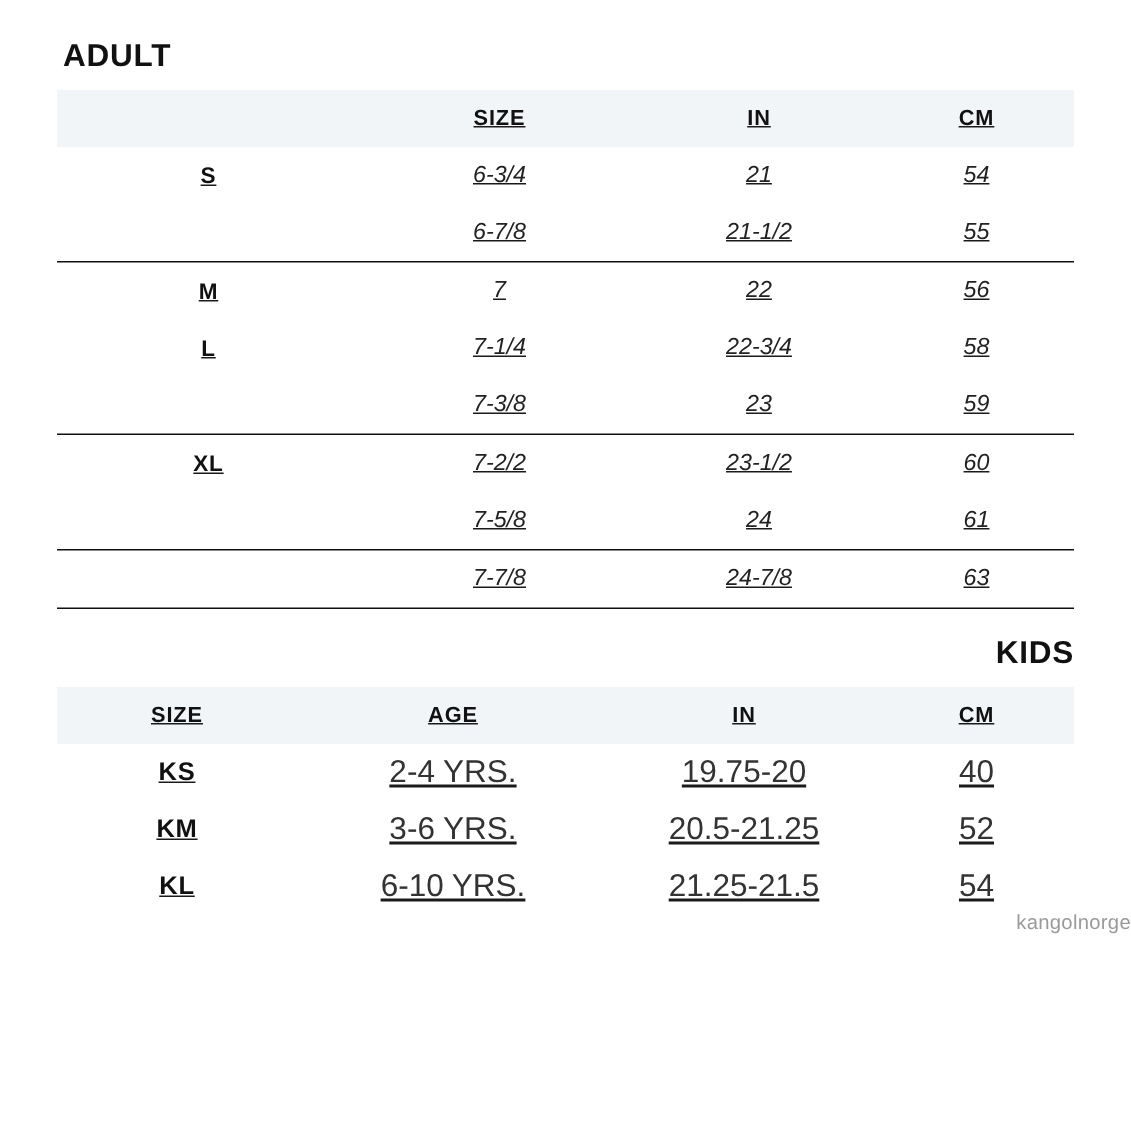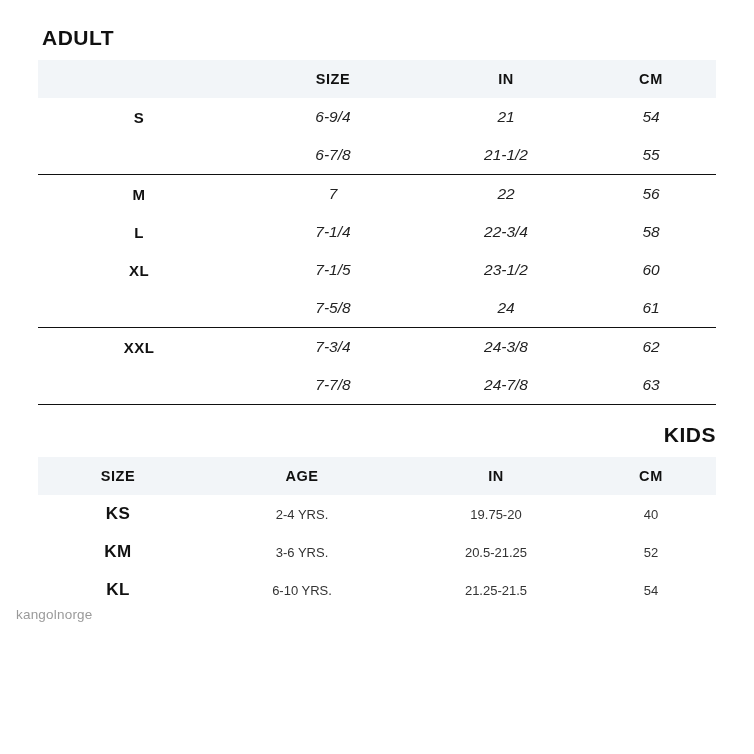--- a/index.html
+++ b/index.html
@@ -29,20 +29,21 @@
     margin: 0 0 10px 4px;
   }
   .section-title.kids {
     margin-top: 18px;
     text-align: right;
   }
   table {
     border-collapse: collapse;
     width: 678px;
     table-layout: fixed;
+    text-decoration: underline;
   }
   .adult-table col.c0 { width: 202px; }
   .adult-table col.c1 { width: 186px; }
   .adult-table col.c2 { width: 160px; }
   .adult-table col.c3 { width: 130px; }
 
   .kids-table col.c0 { width: 160px; }
   .kids-table col.c1 { width: 208px; }
   .kids-table col.c2 { width: 180px; }
   .kids-table col.c3 { width: 130px; }
@@ -72,34 +73,34 @@
     font-style: normal;
     font-size: 15px;
     letter-spacing: 0.5px;
     color: #111111;
   }
   tbody tr.grp-end td {
     border-bottom: 1.6px solid #111111;
   }
   .kids-table tbody td {
     font-style: normal;
-    font-size: 13px;
+    font-size: 21px;
     color: #333333;
   }
   .kids-table tbody td.label {
     font-weight: bold;
     color: #111111;
     font-size: 17px;
   }
   .footer-brand {
     position: absolute;
     left: 16px;
     right: 0;
     bottom: 6px;
-    text-align: left;
+    text-align: right;
     font-size: 13.5px;
     color: #9a9a9a;
     letter-spacing: 0.2px;
   }
 </style>
 </head>
 <body>
 
 <div class="page">
 
@@ -116,21 +117,21 @@
       <tr>
         <th></th>
         <th>SIZE</th>
         <th>IN</th>
         <th>CM</th>
       </tr>
     </thead>
     <tbody>
       <tr>
         <td class="label">S</td>
-        <td>6-9/4</td>
+        <td>6-3/4</td>
         <td>21</td>
         <td>54</td>
       </tr>
       <tr class="grp-end">
         <td class="label"></td>
         <td>6-7/8</td>
         <td>21-1/2</td>
         <td>55</td>
       </tr>
       <tr>
@@ -138,37 +139,37 @@
         <td>7</td>
         <td>22</td>
         <td>56</td>
       </tr>
       <tr>
         <td class="label">L</td>
         <td>7-1/4</td>
         <td>22-3/4</td>
         <td>58</td>
       </tr>
+      <tr class="grp-end">
+        <td class="label"></td>
+        <td>7-3/8</td>
+        <td>23</td>
+        <td>59</td>
+      </tr>
       <tr>
         <td class="label">XL</td>
-        <td>7-1/5</td>
+        <td>7-2/2</td>
         <td>23-1/2</td>
         <td>60</td>
       </tr>
       <tr class="grp-end">
         <td class="label"></td>
         <td>7-5/8</td>
         <td>24</td>
         <td>61</td>
-      </tr>
-      <tr>
-        <td class="label">XXL</td>
-        <td>7-3/4</td>
-        <td>24-3/8</td>
-        <td>62</td>
       </tr>
       <tr class="grp-end">
         <td class="label"></td>
         <td>7-7/8</td>
         <td>24-7/8</td>
         <td>63</td>
       </tr>
     </tbody>
   </table>
 

